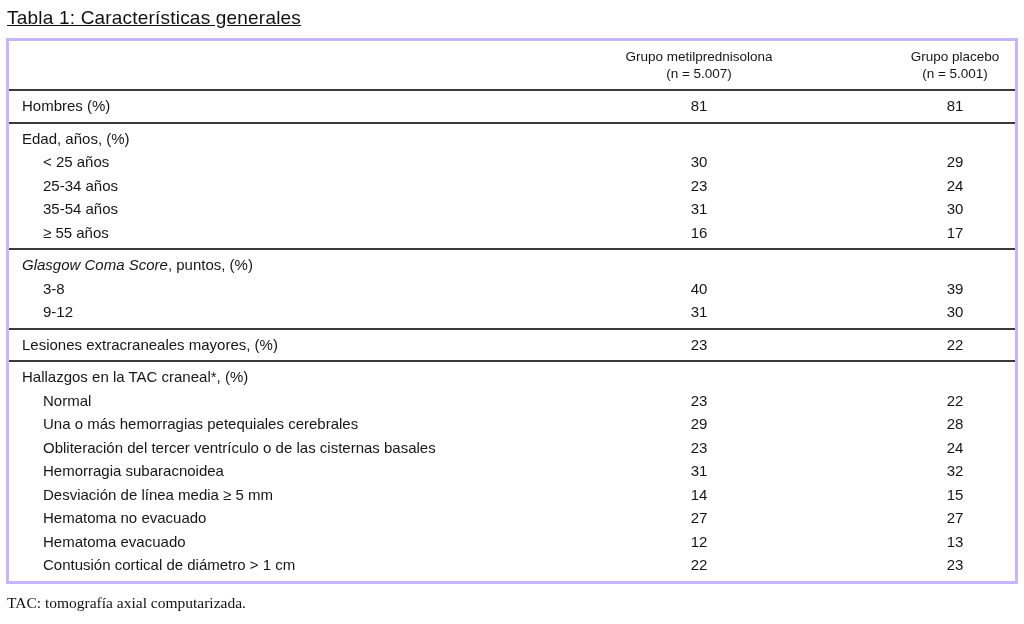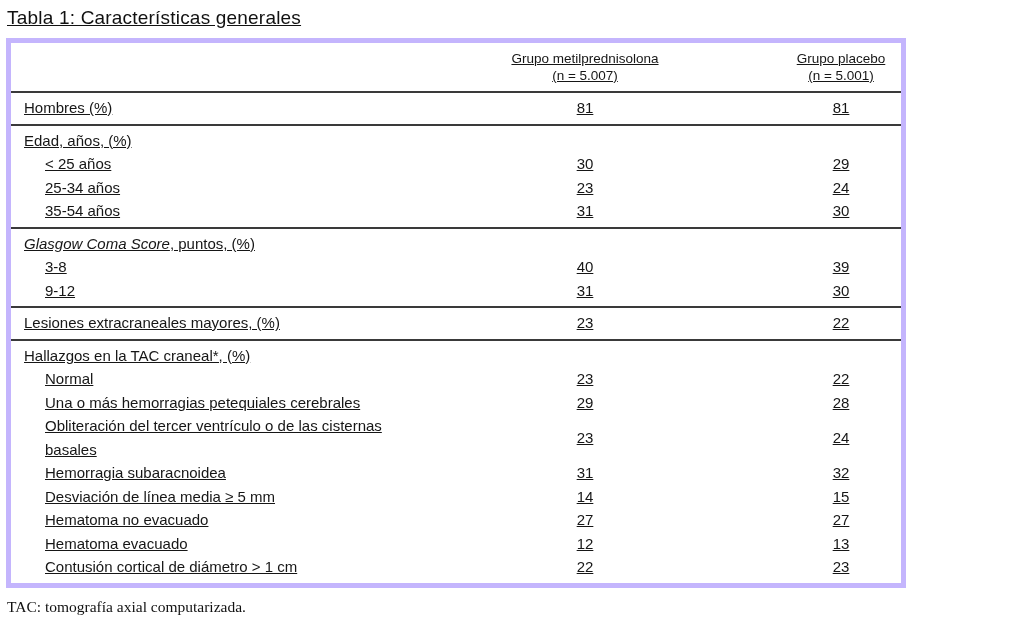--- a/index.html
+++ b/index.html
@@ -17,24 +17,23 @@
   }
   .title {
     font-size: 19px;
     font-weight: normal;
     letter-spacing: 0.2px;
     margin: 3px 0 9px 1px;
     color: #111;
     text-decoration: underline;
   }
   .tablebox {
-    width: 900px;
-    border: 5px solid #c4b5fd;
+    width: 1012px;
+    border: 3px solid #c4b5fd;
     box-sizing: border-box;
-    text-decoration: underline;
   }
   table.chars {
     width: 100%;
     border-collapse: collapse;
     table-layout: fixed;
     font-size: 15px;
     color: #161616;
   }
   col.c-label { width: auto; }
   col.c-v1 { width: 392px; }
@@ -122,20 +121,25 @@
           <tr>
             <td class="label indent"><span>25-34 años</span></td>
             <td class="val">23</td>
             <td class="val">24</td>
           </tr>
           <tr>
             <td class="label indent"><span>35-54 años</span></td>
             <td class="val">31</td>
             <td class="val">30</td>
           </tr>
+          <tr>
+            <td class="label indent"><span>≥ 55 años</span></td>
+            <td class="val">16</td>
+            <td class="val">17</td>
+          </tr>
         </tbody>
         <tbody class="section">
           <tr>
             <td class="label"><i>Glasgow Coma Score</i><span>, puntos, (%)</span></td>
             <td class="val"></td>
             <td class="val"></td>
           </tr>
           <tr>
             <td class="label indent"><span>3-8</span></td>
             <td class="val">40</td>

